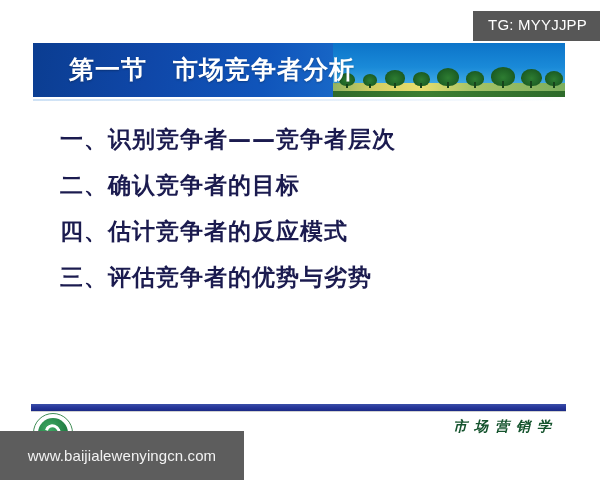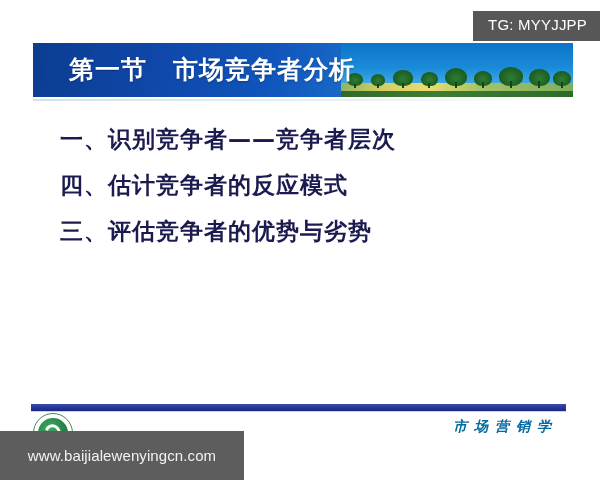--- a/index.html
+++ b/index.html
@@ -33,21 +33,20 @@
     height: 54px;
     background: linear-gradient(100deg,
                 #0b3d91 0%,
                 #0f47a8 22%,
                 #1055bb 44%,
                 #1b6ecb 62%,
                 #2b8ad8 74%,
                 #2f93dd 82%,
                 #2f93dd 100%);
     overflow: hidden;
-    padding-left: 8px;
   }
   
   #banner-photo {
     position: absolute;
     right: 0;
     top: 0;
     width: 232px;
     height: 54px;
     overflow: hidden;
   }
@@ -180,21 +179,21 @@
     color: #2a6b3c;
     letter-spacing: 0.3px;
     font-family: "DejaVu Sans", sans-serif;
   }
 
   
   #footer-brand {
     position: absolute;
     right: 42px;
     top: 418px;
-    color: #0369a1;
+    color: #14532d;
     font-size: 14px;
     letter-spacing: 7px;
     font-family: "DejaVu Serif", "Liberation Serif", serif;
     font-style: italic;
     font-weight: 600;
     white-space: pre;
   }
 
   
   #tg-watermark {
@@ -265,20 +264,21 @@
       <div class="trunk" style="left:220px; height:6px;"></div>
     </div>
 
     <div id="banner-title">第一节　市场竞争者分析</div>
   </div>
 
   <div id="banner-underline"></div>
 
   <div id="body-list">
     <div class="body-line">一、识别竞争者——竞争者层次</div>
+    <div class="body-line">二、确认竞争者的目标</div>
     <div class="body-line">四、估计竞争者的反应模式</div>
     <div class="body-line">三、评估竞争者的优势与劣势</div>
   </div>
 
   <div id="bottom-bar"></div>
 
   <div id="footer-logo">
     <div class="ring-outer"></div>
     <div class="ring-inner"></div>
     <div class="swoosh"></div>

